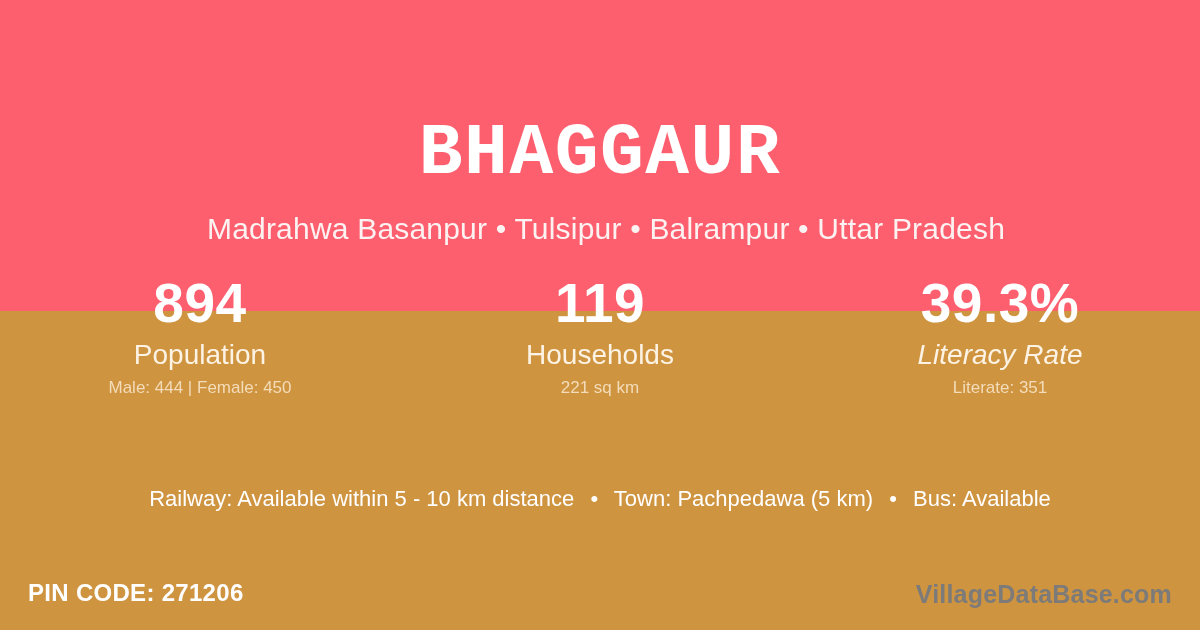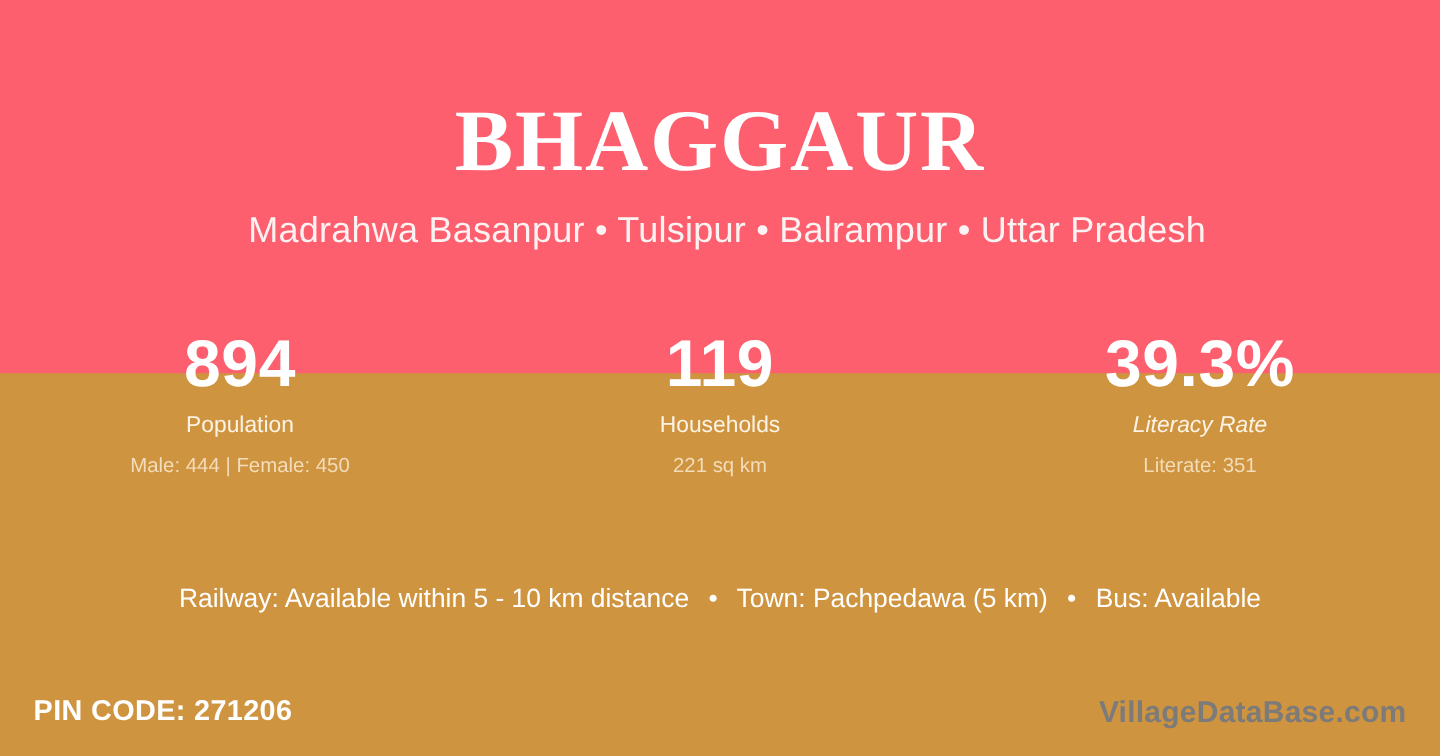--- a/index.html
+++ b/index.html
@@ -39,27 +39,27 @@
   .header {
     position: absolute;
     left: 0;
     top: 0;
     width: 1200px;
     text-align: center;
     z-index: 3;
   }
 
   .village-title {
-    margin-top: 76px;
+    margin-top: 112px;
     font-size: 73px;
     line-height: 84px;
     font-weight: 700;
     color: #ffffff;
     letter-spacing: 1.5px;
-    font-family: Liberation Serif, serif;
+    font-family: Liberation Mono, monospace;
   }
 
   .village-subtitle {
     margin-top: 14px;
     font-size: 30px;
     line-height: 38px;
     font-weight: 400;
     color: #fdf2f2;
     letter-spacing: 0.2px;
     padding-left: 12px;
@@ -84,21 +84,21 @@
   .stat-value {
     font-size: 55px;
     line-height: 64px;
     font-weight: 700;
     color: #ffffff;
     letter-spacing: 0.5px;
   }
 
   .stat-label {
     margin-top: 4px;
-    font-size: 19px;
+    font-size: 28px;
     line-height: 32px;
     font-weight: 400;
     color: #fdf3e4;
   }
 
   .stat-sub {
     margin-top: 6px;
     font-size: 17px;
     line-height: 22px;
     font-weight: 400;

